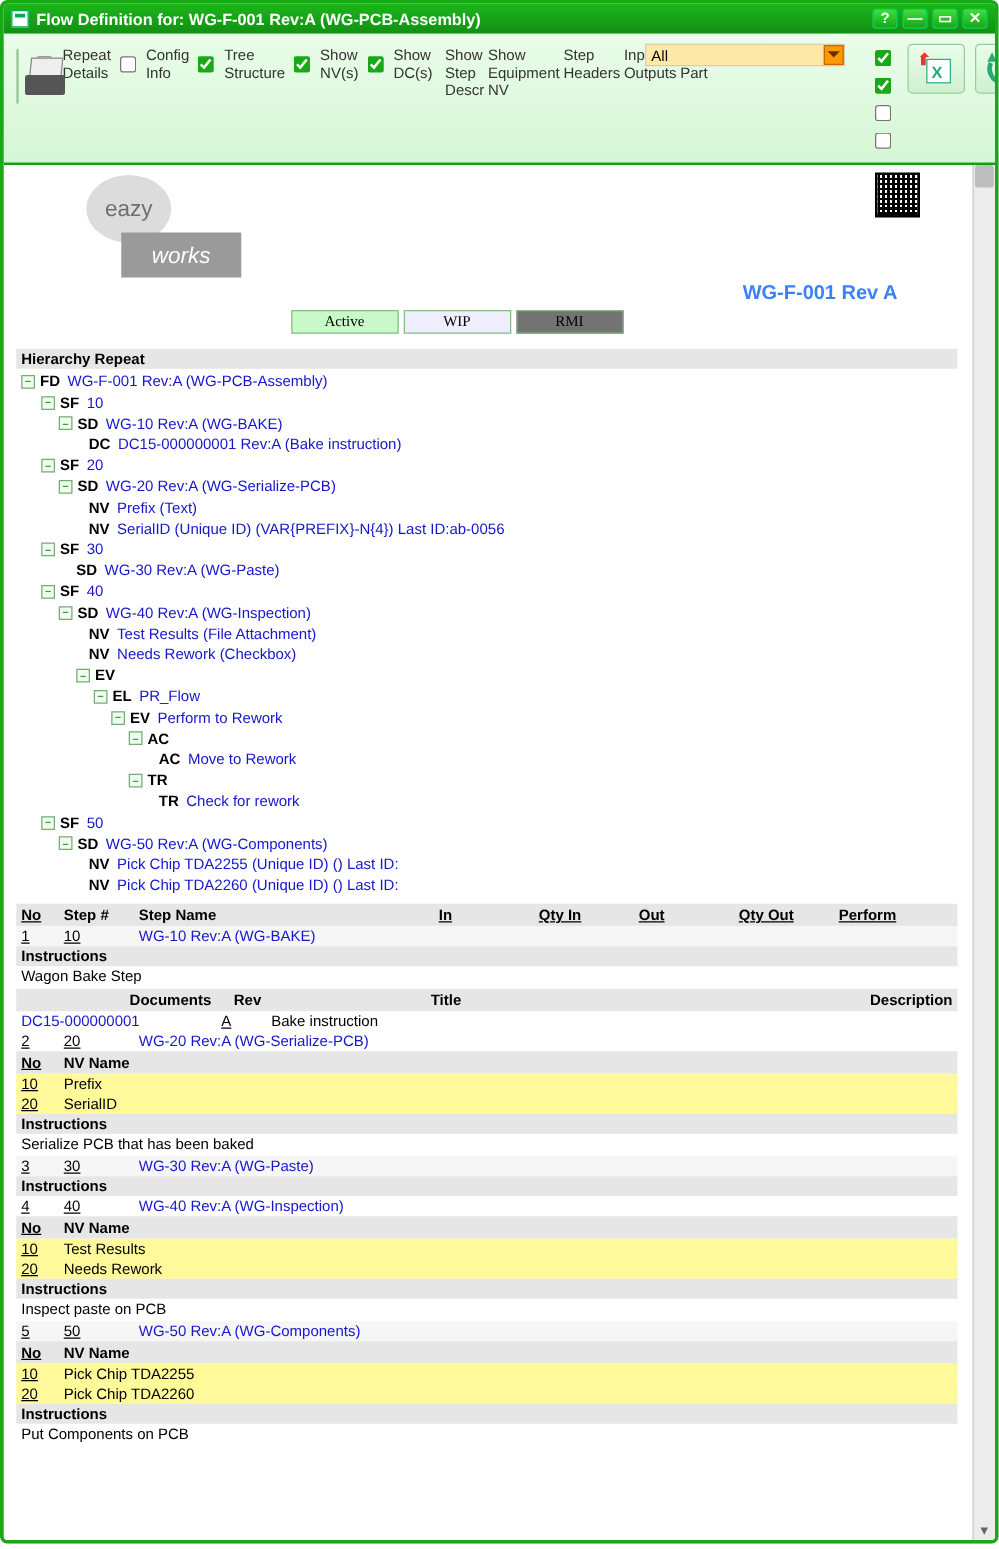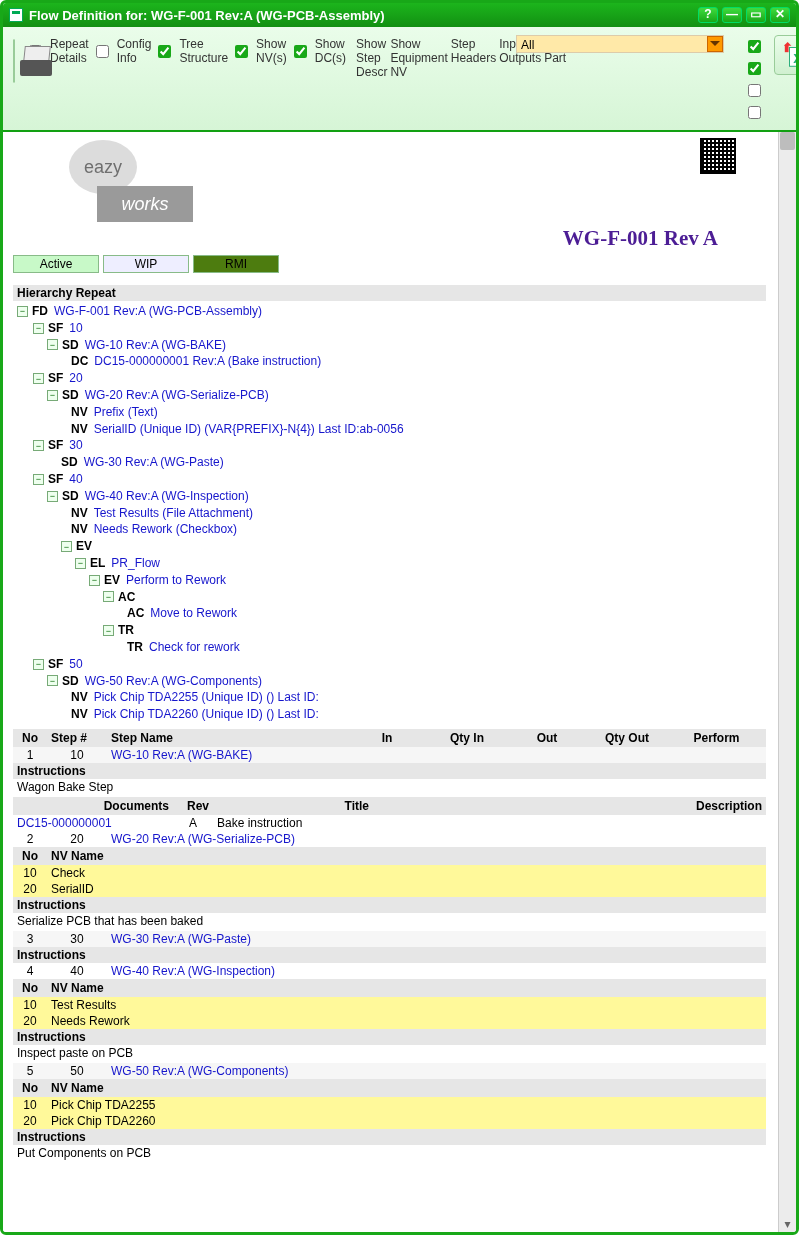--- a/index.html
+++ b/index.html
@@ -73,21 +73,21 @@
   .printer-icon::after {
     content:""; position:absolute; bottom:6px; left:6px; width:32px; height:16px;
     background:#555; border-radius:2px;
   }
   .opt-col { display:flex; gap:3px; padding-top:2px; }
   .opt-col label { display:flex; gap:5px; align-items:center; color:#333; }
   .opt-col input[type=checkbox], .cb { width:13px; height:13px; accent-color:#18a818; cursor:pointer; }
   .labels-col { display:flex; flex-direction:row; gap:3px; padding-top:2px; color:#333; min-width: 150px; }
   .check-col { display:flex; flex-direction:column; gap:3px; padding-top:2px; align-items:center; width:24px; }
   .filter-sel {
-    width: 208px;
+    width: 160px;
     background: #ffe9a8;
     border:1px solid #dca;
     height:18px;
     display:flex; align-items:flex-end; padding:0 4px;
     margin-top: auto;
     position: relative;
     cursor:pointer;
   }
   .filter-sel .arrow {
     position:absolute; right:0; top:0; width:16px; height:16px;
@@ -137,28 +137,28 @@
     font-style:italic; font-size:18px; margin-left:28px; margin-top:-8px;
   }
   .qr { margin-left:auto; margin-right:30px; margin-top:2px; width:36px; height:36px;
         background:
           repeating-linear-gradient(0deg,#000 0 2px,transparent 2px 4px),
           repeating-linear-gradient(90deg,#000 0 2px,transparent 2px 4px);
         background-blend-mode:multiply;
         border:2px solid #000;
   }
   .doc-title {
-    text-align:right; color:#4c1d95; font-weight:bold; font-size:21px;
-    padding-right: 48px; margin-top:-2px; font-family: Liberation Serif, serif;
-  }
-  .status-row { display:flex; gap:4px; justify-content:flex-start; padding-right:48px; margin-top:4px; }
+    text-align:right; color:#3b82f6; font-weight:bold; font-size:16px;
+    padding-right: 48px; margin-top:-2px; font-family: Liberation Sans, sans-serif;
+  }
+  .status-row { display:flex; gap:4px; justify-content:center; padding-right:48px; margin-top:4px;font-family:Liberation Serif, serif; }
   .status-cell { width:86px; text-align:center; border:1px solid #8b8; padding:1px 0; font-size:12px; }
   .status-active { background:#c8f9c8; }
   .status-wip { background:#eef; }
-  .status-rmi { background:#4d7c0f; }
+  .status-rmi { background:#737373; }
 
   .section-header {
     background:#e6e6e6; font-weight:bold; padding:1px 4px; margin-top:12px;
   }
   .tree { padding:2px 2px 6px 4px; line-height:1.4; }
   .tree-row { display:flex; align-items:center; gap:2px; white-space:nowrap; }
   .tree-row .toggle {
     width:11px; height:11px; border:1px solid #7a7; display:inline-flex;
     align-items:center; justify-content:center; font-size:9px; line-height:8px;
     color:#060; background:#efe; margin-right:2px; cursor:pointer;
@@ -187,21 +187,21 @@
   .nv-row { display:grid; grid-template-columns:34px 1fr; background:#fff99a; padding:1px 0; }
   .nv-row div{ padding:0 4px;}
 
   .instr-head { background:#e6e6e6; font-weight:bold; padding:1px 4px; }
   .instr-text { padding:1px 4px 3px 4px; }
 
   .doc-head { background:#e6e6e6; display:grid; grid-template-columns:160px 40px 160px 1fr; font-weight:bold; padding:2px 0; }
   .doc-head div{padding:0 4px;text-align:right;}
   .doc-row { display:grid; grid-template-columns:160px 40px 160px 1fr; padding:1px 0; }
   .doc-row div{padding:0 4px;}
-  .center{ text-align:center; }
+  .center{ text-align:left;text-decoration:underline; }
 </style>
 </head>
 <body>
 
 <div class="window">
   <div class="titlebar">
     <span class="title-icon"></span>
     <span>Flow Definition for: WG-F-001 Rev:A (WG-PCB-Assembly)</span>
     <div class="titlebar-buttons">
       <div class="winbtn">?</div>
@@ -481,21 +481,21 @@
             <div></div>
             <div></div>
             <div></div>
           </div>
           <div class="nv-head">
             <div class="center">No</div>
             <div>NV Name</div>
           </div>
           <div class="nv-row">
             <div class="center">10</div>
-            <div>Check</div>
+            <div>Prefix</div>
           </div>
           <div class="nv-row">
             <div class="center">20</div>
             <div>SerialID</div>
           </div>
           <div class="instr-head">Instructions</div>
           <div class="instr-text">Serialize PCB that has been baked</div>
           <div class="step-row">
             <div class="center">3</div>
             <div class="center">30</div>

